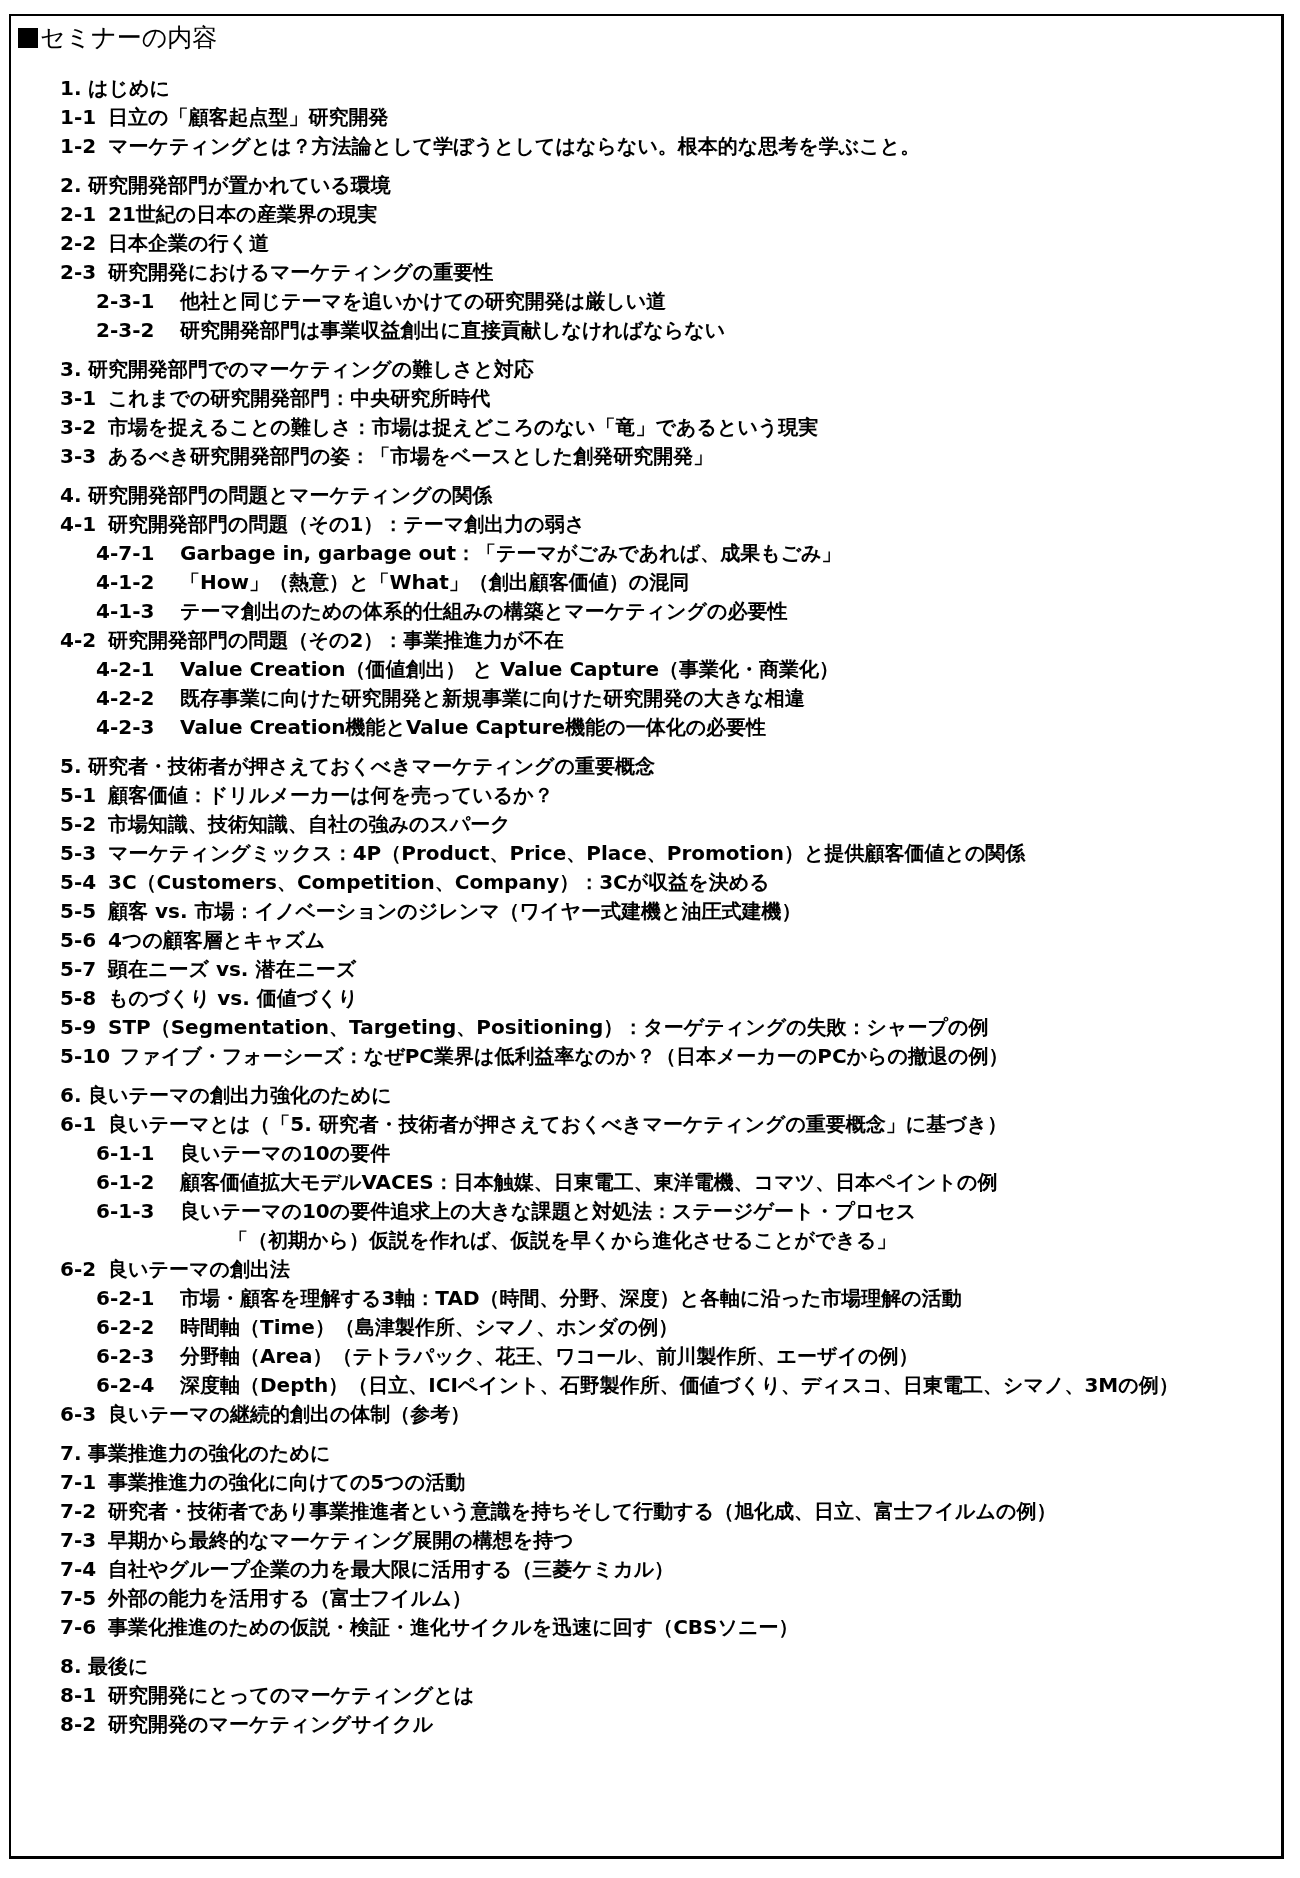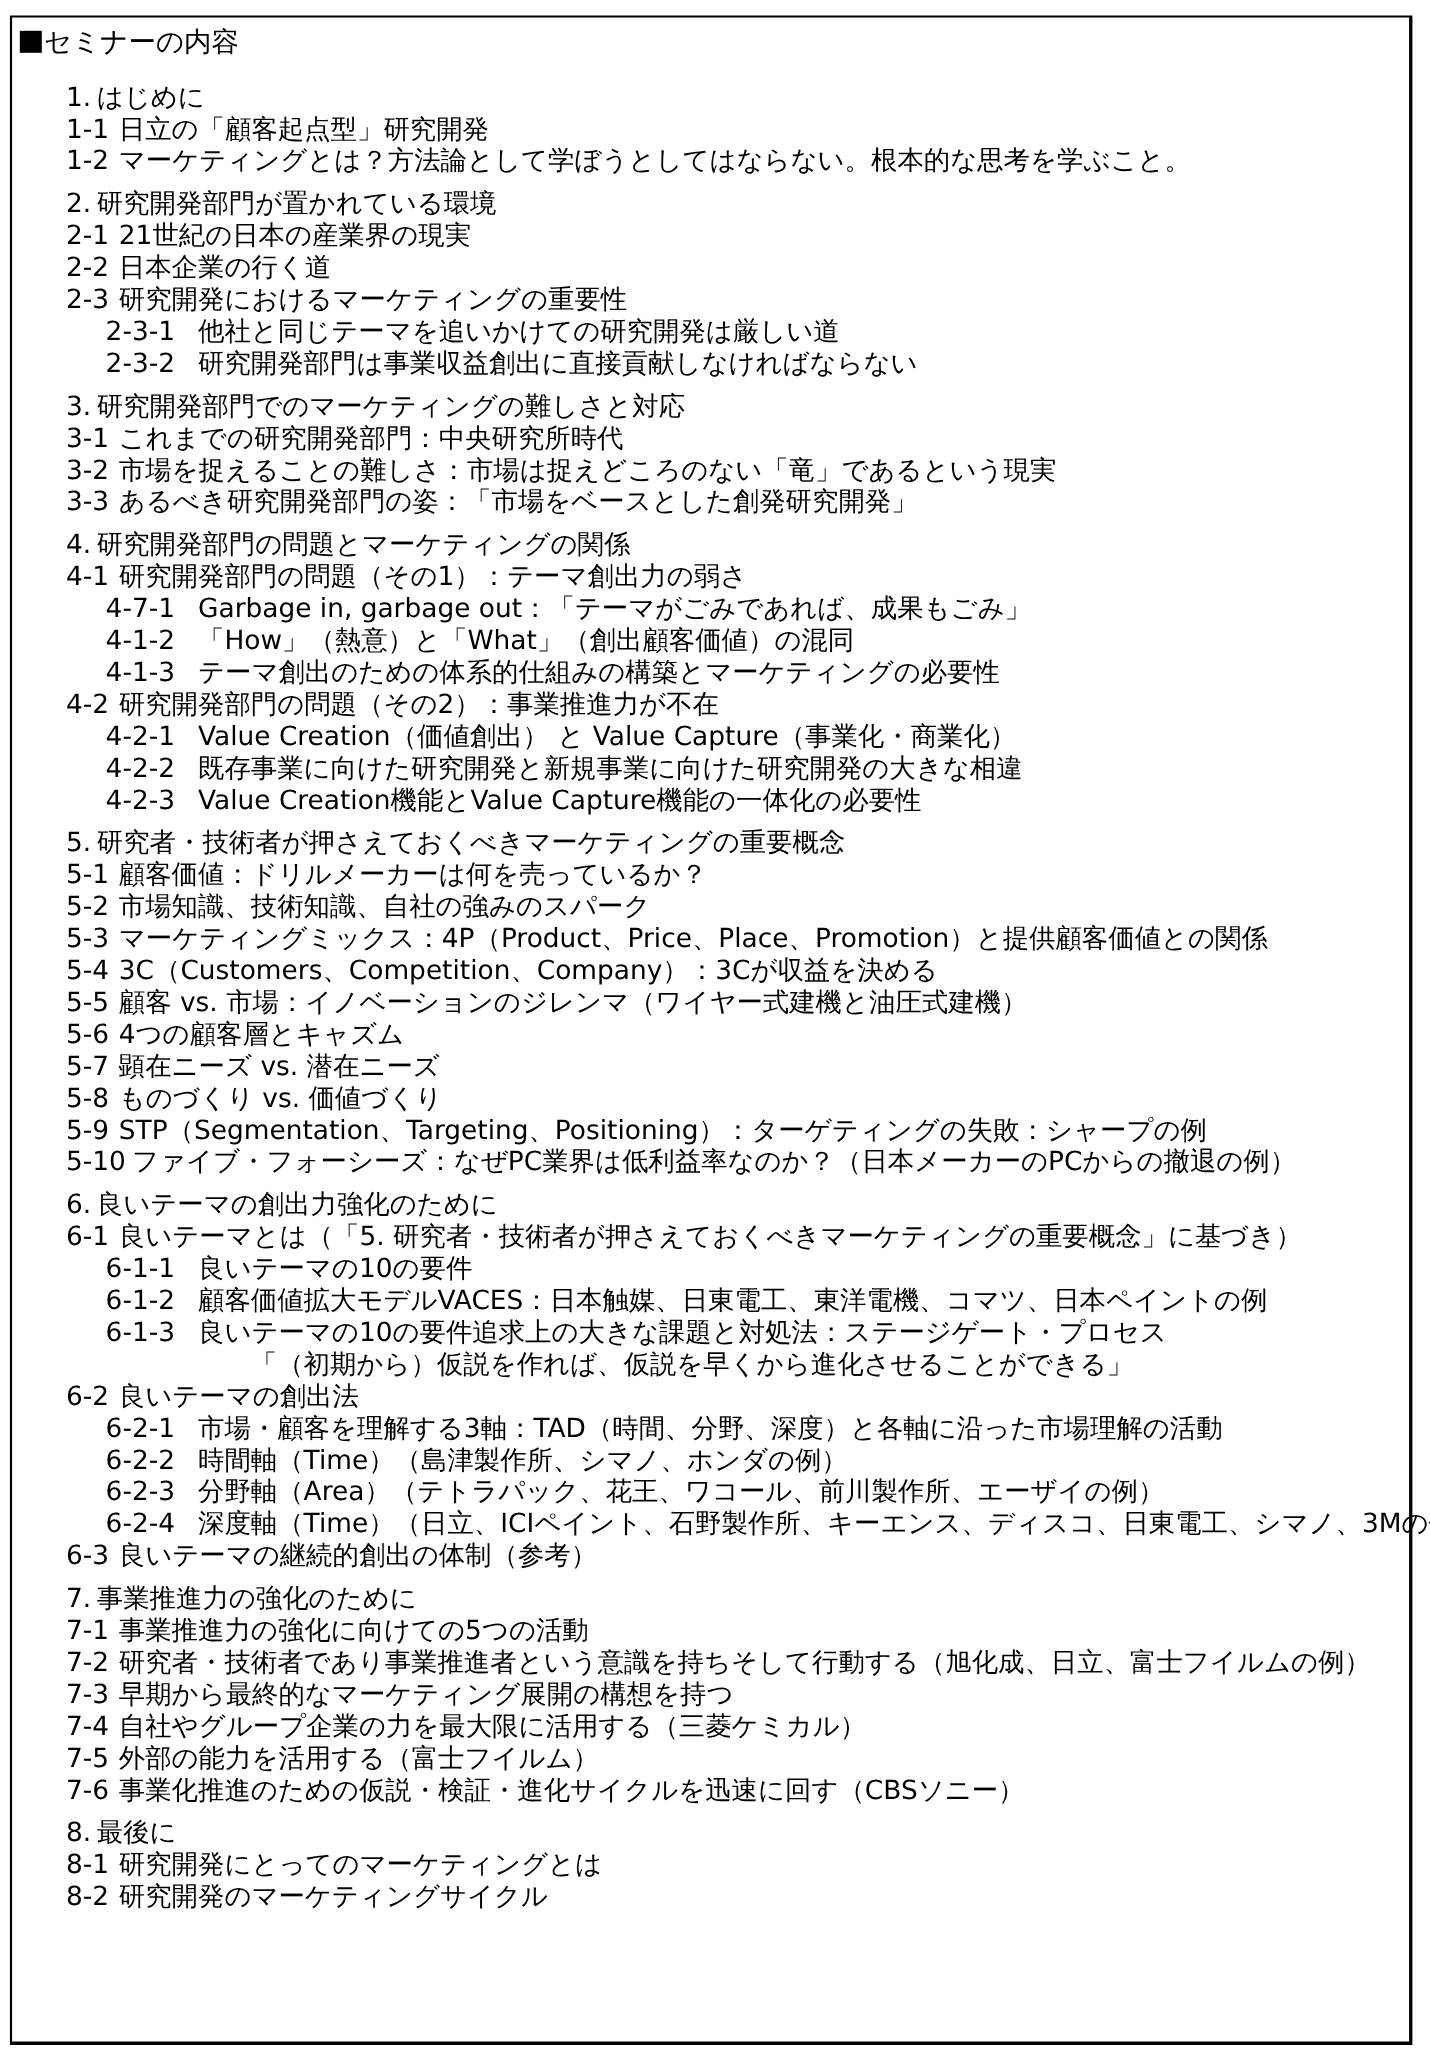--- a/index.html
+++ b/index.html
@@ -5,21 +5,21 @@
   html, body { margin: 0; padding: 0; background: #ffffff; }
   body { width: 1300px; height: 1878px; position: relative; font-family: "DejaVu Sans", "Liberation Sans", sans-serif; color: #000; }
   .box {
     position: absolute; left: 9px; top: 14px; width: 1275px; height: 1845px;
     border: 2px solid #000; border-right-width: 3px; border-bottom-width: 3px;
     box-sizing: border-box; background: #fff;
   }
   .title { position: absolute; left: 18px; top: 22px; font-size: 25px; line-height: 32px; white-space: nowrap; }
   .content { position: absolute; left: 60px; top: 74px; width: 1210px; }
   .section { margin-bottom: 10px; }
-  .line { font-size: 24px; line-height: 29px; white-space: nowrap; height: 29px; }
+  .line { font-size: 20px; line-height: 29px; white-space: nowrap; height: 29px; font-weight: bold; }
   .lv1 { padding-left: 0; }
   .lv2 { padding-left: 36px; }
   .num { display: inline-block; }
   .lv1 .num { min-width: 48px; }
   .lv1.wide .num { min-width: 60px; }
   .lv2 .num { min-width: 84px; }
   .cont1 { padding-left: 36px; }
   .cont2 { padding-left: 168px; }
   .heading .num { min-width: 28px; }
   .bullet { display: inline-block; width: 20px; height: 20px; background: #000; vertical-align: -2px; margin-right: 2px; }
@@ -81,21 +81,21 @@
       <div class="line heading"><span class="num">6.</span><span>良いテーマの創出力強化のために</span></div>
       <div class="line lv1"><span class="num">6-1</span><span>良いテーマとは（「5. 研究者・技術者が押さえておくべきマーケティングの重要概念」に基づき）</span></div>
       <div class="line lv2"><span class="num">6-1-1</span><span>良いテーマの10の要件</span></div>
       <div class="line lv2"><span class="num">6-1-2</span><span>顧客価値拡大モデルVACES：日本触媒、日東電工、東洋電機、コマツ、日本ペイントの例</span></div>
       <div class="line lv2"><span class="num">6-1-3</span><span>良いテーマの10の要件追求上の大きな課題と対処法：ステージゲート・プロセス</span></div>
       <div class="line cont2"><span>「（初期から）仮説を作れば、仮説を早くから進化させることができる」</span></div>
       <div class="line lv1"><span class="num">6-2</span><span>良いテーマの創出法</span></div>
       <div class="line lv2"><span class="num">6-2-1</span><span>市場・顧客を理解する3軸：TAD（時間、分野、深度）と各軸に沿った市場理解の活動</span></div>
       <div class="line lv2"><span class="num">6-2-2</span><span>時間軸（Time）（島津製作所、シマノ、ホンダの例）</span></div>
       <div class="line lv2"><span class="num">6-2-3</span><span>分野軸（Area）（テトラパック、花王、ワコール、前川製作所、エーザイの例）</span></div>
-      <div class="line lv2"><span class="num">6-2-4</span><span>深度軸（Time）（日立、ICIペイント、石野製作所、キーエンス、ディスコ、日東電工、シマノ、3Mの例）</span></div>
+      <div class="line lv2"><span class="num">6-2-4</span><span>深度軸（Depth）（日立、ICIペイント、石野製作所、価値づくり、ディスコ、日東電工、シマノ、3Mの例）</span></div>
       <div class="line lv1"><span class="num">6-3</span><span>良いテーマの継続的創出の体制（参考）</span></div>
     </div>
     <div class="section">
       <div class="line heading"><span class="num">7.</span><span>事業推進力の強化のために</span></div>
       <div class="line lv1"><span class="num">7-1</span><span>事業推進力の強化に向けての5つの活動</span></div>
       <div class="line lv1"><span class="num">7-2</span><span>研究者・技術者であり事業推進者という意識を持ちそして行動する（旭化成、日立、富士フイルムの例）</span></div>
       <div class="line lv1"><span class="num">7-3</span><span>早期から最終的なマーケティング展開の構想を持つ</span></div>
       <div class="line lv1"><span class="num">7-4</span><span>自社やグループ企業の力を最大限に活用する（三菱ケミカル）</span></div>
       <div class="line lv1"><span class="num">7-5</span><span>外部の能力を活用する（富士フイルム）</span></div>
       <div class="line lv1"><span class="num">7-6</span><span>事業化推進のための仮説・検証・進化サイクルを迅速に回す（CBSソニー）</span></div>

